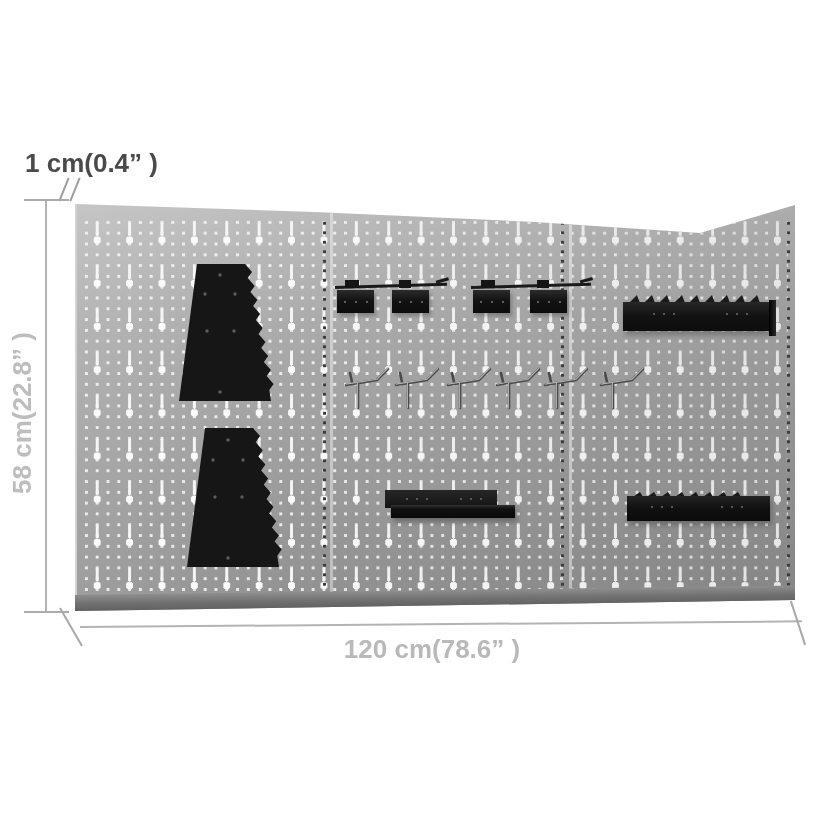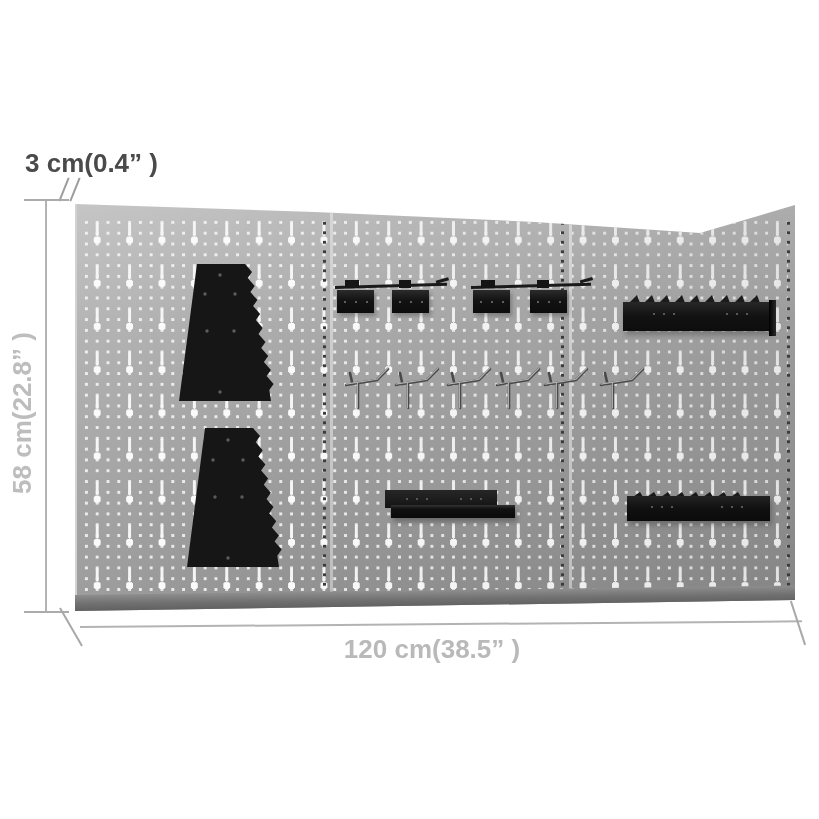--- a/index.html
+++ b/index.html
@@ -107,37 +107,37 @@
                         linear-gradient(180deg,#232323 0%,#101010 50%,#0b0b0b 100%);
        box-shadow:2px 4px 5px rgba(50,50,50,.35);}
   .mini-teeth{position:absolute;left:6px;top:0;}
 </style>
 </head>
 <body>
 
 <div class="scene">
 
   <div>
-    <div class="dim-label lbl-thickness">3 cm(0.4” )</div>
+    <div class="dim-label lbl-thickness">1 cm(0.4” )</div>
     <div class="tick lead1"></div>
     <div class="tick lead2"></div>
   </div>
 
   <div>
     <div class="tick vline"></div>
     <div class="tick htick-top"></div>
     <div class="tick htick-bot"></div>
     <div class="dim-label lbl-height">58 cm(22.8” )</div>
   </div>
 
   <div>
     <div class="tick wline"></div>
     <div class="tick wtick-l"></div>
     <div class="tick wtick-r"></div>
-    <div class="dim-label lbl-width">120 cm(38.5” )</div>
+    <div class="dim-label lbl-width">120 cm(78.6” )</div>
   </div>
 
   <div class="board">
     <div class="holes"></div>
     <div class="shade"></div>
     <div class="left-lip"></div>
     <div class="edge-dots ed1"></div>
     <div class="edge-dots ed2"></div>
     <div class="edge-dots ed3"></div>
     <div class="seam s1"></div>

